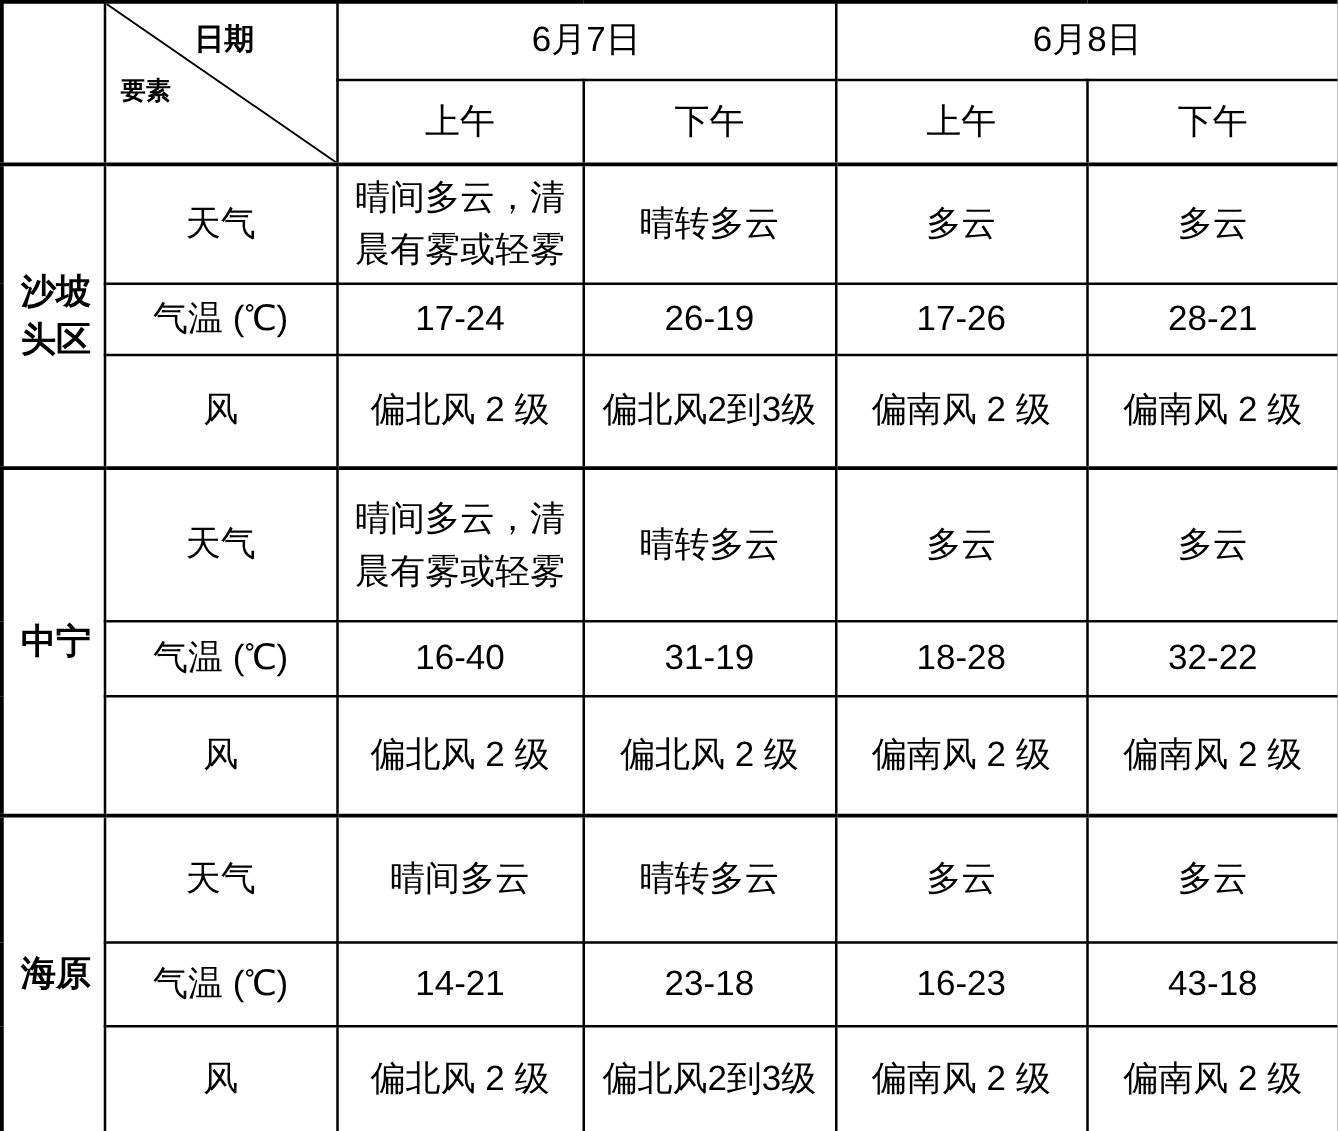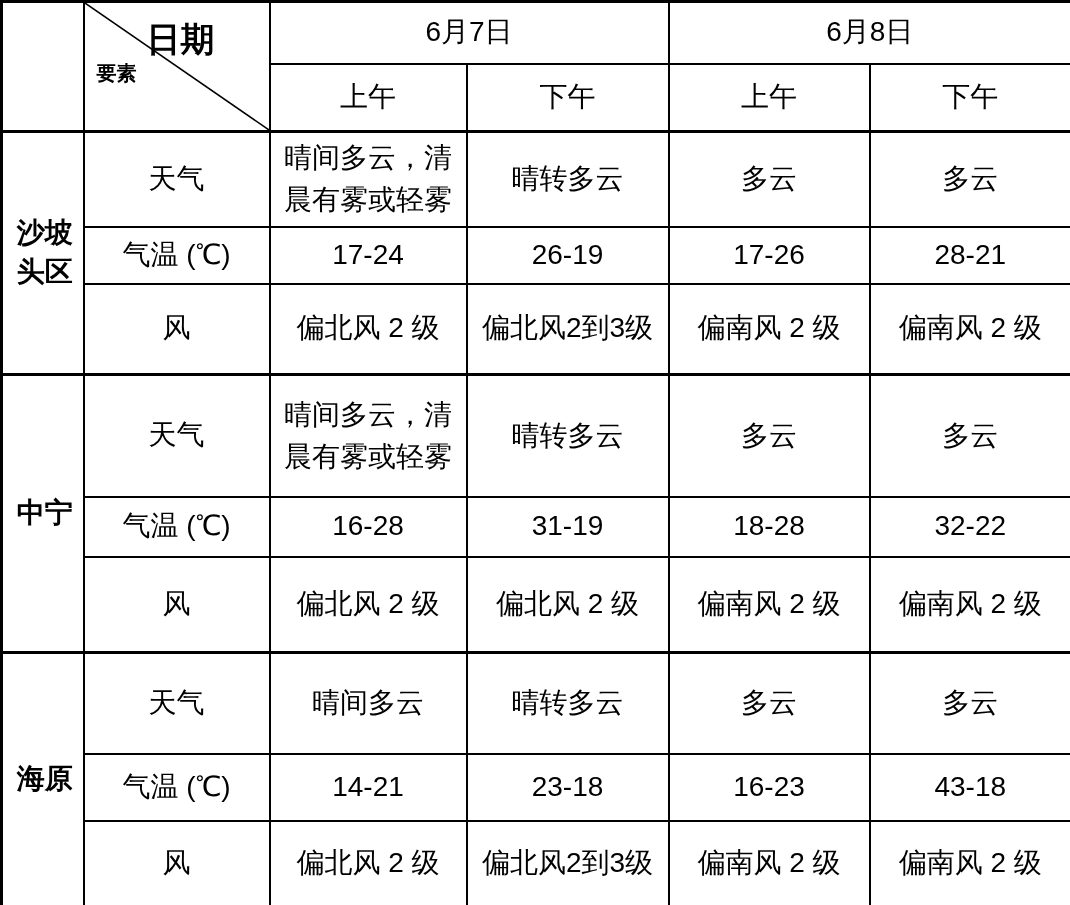--- a/index.html
+++ b/index.html
@@ -54,21 +54,21 @@
   }
   td.diag-cell svg {
     position: absolute; top: 0; left: 0;
     width: 100%; height: 100%;
     display: block;
   }
   .diag-date {
     position: absolute;
     top: 12px; left: 50%;
     transform: translateX(-44%);
-    font-weight: bold; font-size: 34px;
+    font-weight: bold; font-size: 24px;
     white-space: nowrap;
   }
   .diag-elem {
     position: absolute;
     top: 56px; left: 12px;
     font-weight: bold; font-size: 20px;
     white-space: nowrap;
   }
   td.weather-cell { line-height: 1.5; }
 </style>
@@ -136,21 +136,21 @@
         <span class="region-wrap">中宁</span>
       </td>
       <td class="bold">天气</td>
       <td class="weather-cell">晴间多云，清晨有雾或轻雾</td>
       <td class="weather-cell">晴转多云</td>
       <td class="weather-cell">多云</td>
       <td class="weather-cell">多云</td>
     </tr>
     <tr class="r-tp2">
       <td class="bold">气温 (℃)</td>
-      <td>16-28</td>
+      <td>16-40</td>
       <td>31-19</td>
       <td>18-28</td>
       <td>32-22</td>
     </tr>
     <tr class="r-wd2">
       <td class="bold">风</td>
       <td>偏北风 2 级</td>
       <td>偏北风 2 级</td>
       <td>偏南风 2 级</td>
       <td>偏南风 2 级</td>

